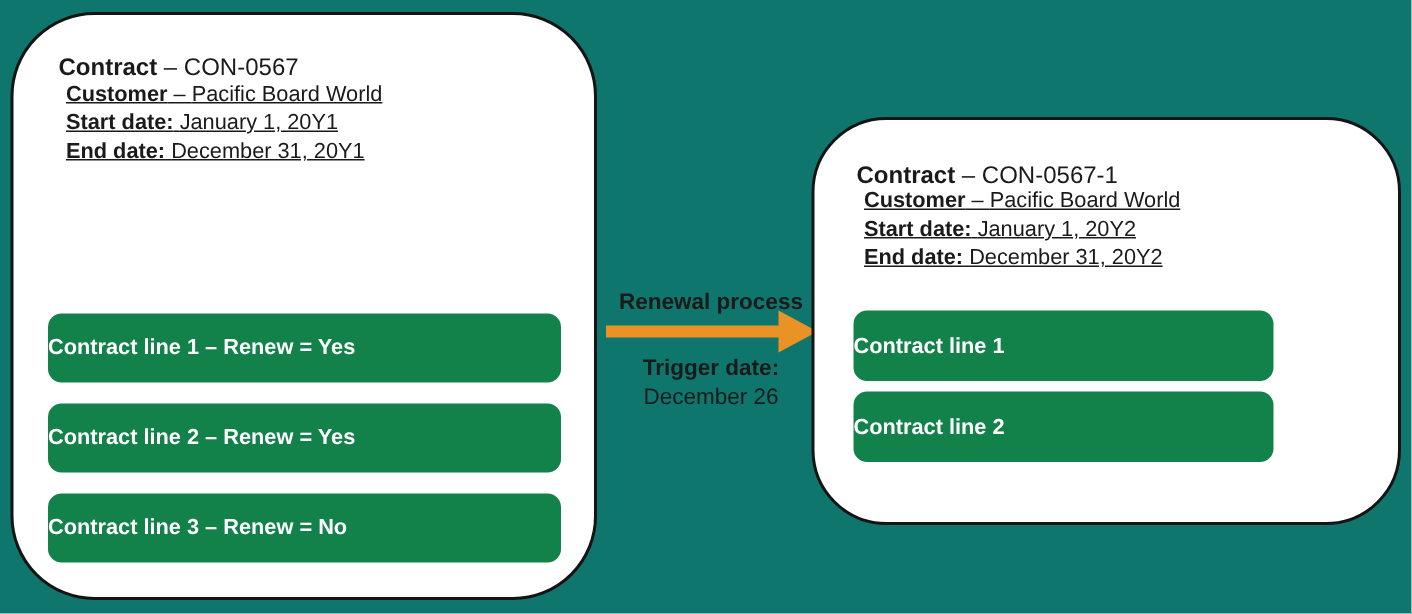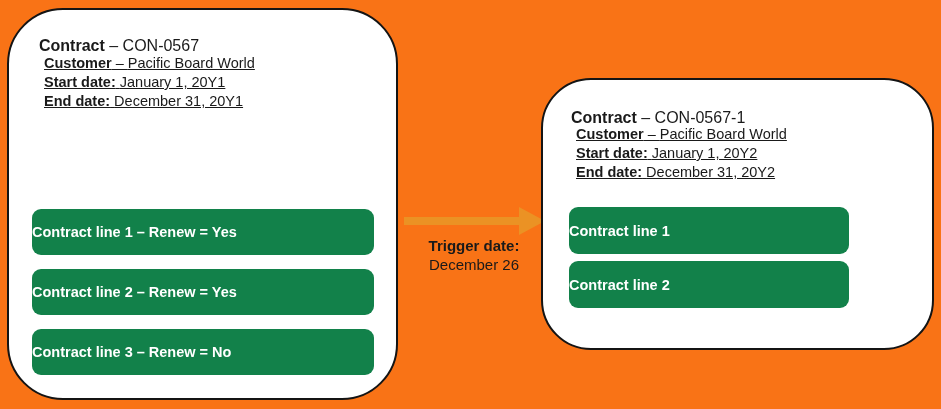--- a/index.html
+++ b/index.html
@@ -4,21 +4,21 @@
 <style>
   html, body {
     margin: 0;
     padding: 0;
     background: #ffffff;
   }
   .canvas {
     position: relative;
     width: 941px;
     height: 409px;
-    background: #f97316;
+    background: #0f766e;
     font-family: "Liberation Sans", sans-serif;
     color: #1a1a1a;
     overflow: hidden;
   }
   .contract-box {
     position: absolute;
     background: #ffffff;
     border: 2.5px solid var(--border, #141414);
     box-sizing: border-box;
   }
@@ -132,20 +132,21 @@
       <div class="field"><b>Start date:</b><span class="sep"> </span><span>January 1, 20Y1</span></div>
       <div class="field"><b>End date:</b><span class="sep"> </span><span>December 31, 20Y1</span></div>
     </div>
 
 
     <div class="line-bar" id="src-bar-0">Contract line 1 – Renew = Yes</div>
     <div class="line-bar" id="src-bar-1">Contract line 2 – Renew = Yes</div>
     <div class="line-bar" id="src-bar-2">Contract line 3 – Renew = No</div>
   </section>
 
+  <div class="process-label">Renewal process</div>
   <div class="arrow-shaft"></div>
   <div class="arrow-head"></div>
   <div class="trigger-label">Trigger date:</div>
   <div class="trigger-value">December 26</div>
 
   <section class="contract-box" id="renewed-box">
     <h2 class="box-title"><b>Contract</b><span class="sep"> – </span><span>CON-0567-1</span></h2>
 
     <div class="fields">
       <div class="field"><b>Customer</b><span class="sep"> – </span><span>Pacific Board World</span></div>

